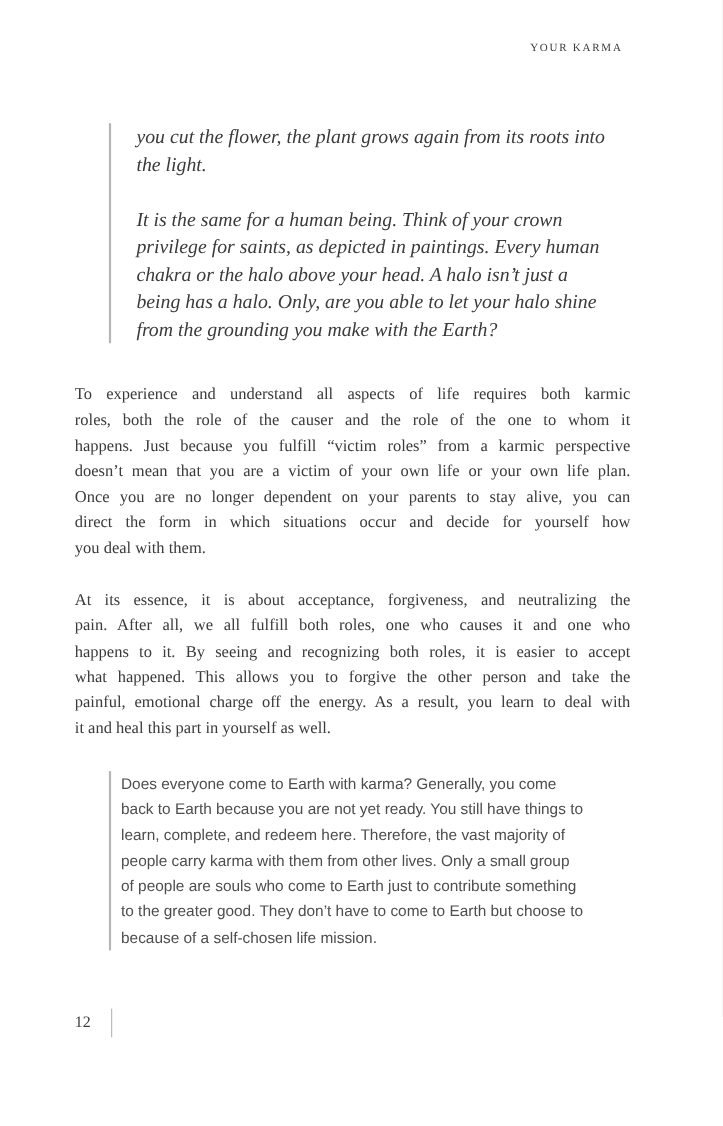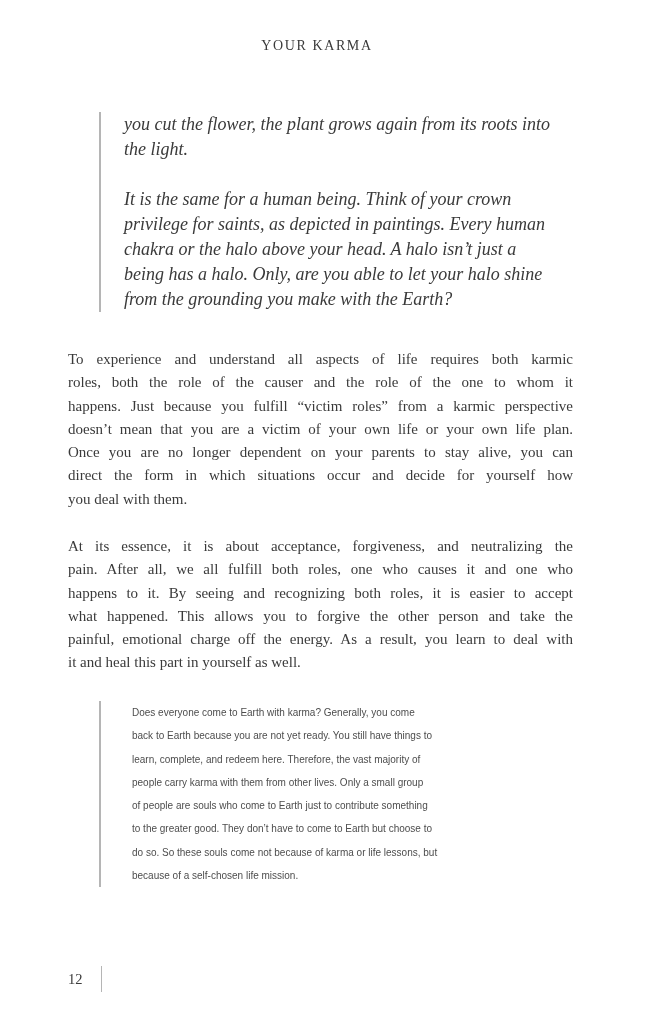--- a/index.html
+++ b/index.html
@@ -10,22 +10,22 @@
     margin: 0 auto;
     background: #ffffff;
     font-family: "Liberation Serif", serif;
     overflow: hidden;
   }
   .running-head {
     position: absolute;
     left: 68px;
     top: 38px;
     width: 498px;
-    text-align: center;
-    font-size: 14px;
+    text-align: right;
+    font-size: 10px;
     letter-spacing: 1.6px;
     color: var(--text-color);
   }
   .quote-block {
     position: absolute;
     left: 99px;
     top: 112px;
     border-left: 2px solid var(--rule-color);
     padding-left: 23px;
   }
@@ -46,31 +46,31 @@
     color: var(--text-color);
   }
   .body-para-1 { top: 348px; }
   .body-para-2 { top: 535px; }
   .line.jline { text-align: justify; text-align-last: justify; }
   .sans-block {
     position: absolute;
     left: 99px;
     top: 701px;
     border-left: 2px solid var(--rule-color);
-    padding-left: 31px;
+    padding-left: 9px;
     font-family: "Liberation Sans", sans-serif;
-    font-size: 10px;
+    font-size: 14px;
     line-height: 23.3px;
     color: var(--sans-text-color);
     white-space: nowrap;
   }
   .footer {
     position: absolute;
     left: 68px;
-    top: 964px;
+    top: 915px;
     display: flex;
     align-items: center;
     height: 30px;
   }
   .page-number {
     font-size: 14.5px;
     color: var(--text-color);
   }
   .footer-rule {
     display: inline-block;
@@ -120,21 +120,20 @@
       <div class="line">you deal with them.</div>
     </div>
 
   <div class="sans-block">
       <div class="line">Does everyone come to Earth with karma? Generally, you come</div>
       <div class="line">back to Earth because you are not yet ready. You still have things to</div>
       <div class="line">learn, complete, and redeem here. Therefore, the vast majority of</div>
       <div class="line">people carry karma with them from other lives. Only a small group</div>
       <div class="line">of people are souls who come to Earth just to contribute something</div>
       <div class="line">to the greater good. They don’t have to come to Earth but choose to</div>
-      <div class="line">do so. So these souls come not because of karma or life lessons, but</div>
       <div class="line">because of a self-chosen life mission.</div>
     </div>
 
   <div class="footer">
     <span class="page-number">12</span>
     <span class="footer-rule"></span>
   </div>
 
 </div>
 

